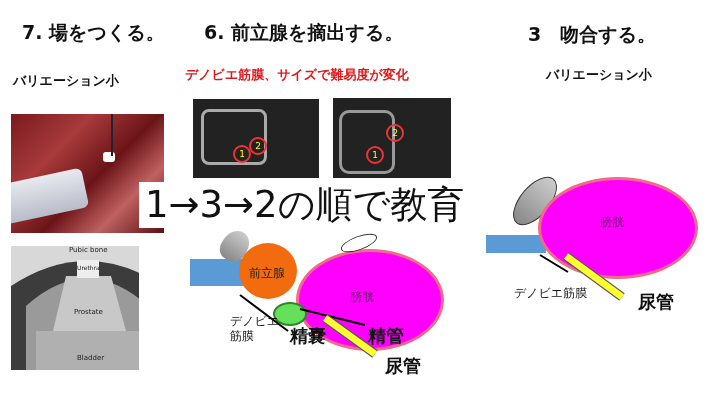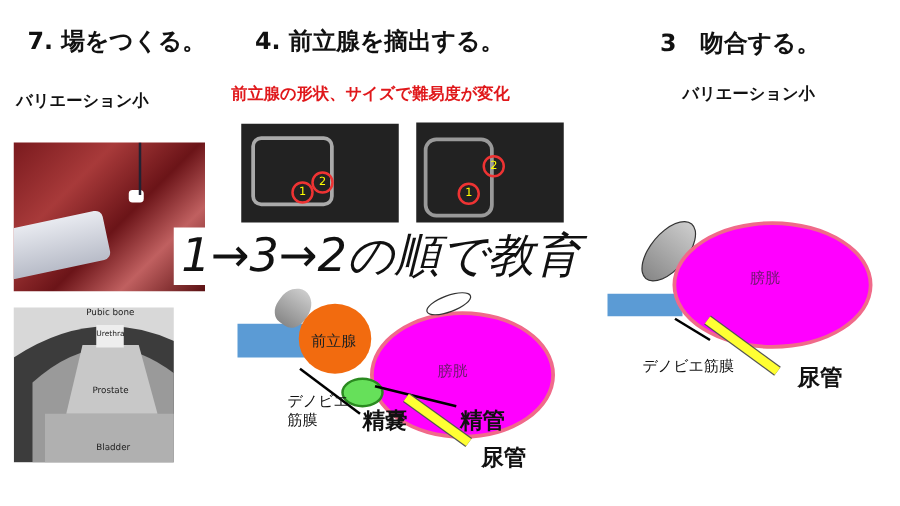--- a/index.html
+++ b/index.html
@@ -11,25 +11,25 @@
   .photo { background:linear-gradient(135deg,#7a1a1e 0%,#a83a3a 30%,#6b1418 55%,#c06060 75%,#5a1012 100%); overflow:hidden; }
   .mri { background:#222; overflow:hidden; }
   .banner { background:#fff; font-size:37px; color:#111; white-space:nowrap; line-height:46px; padding:0 6px; }
   .lbl { font-size:12px; color:#111; white-space:nowrap;text-align:right; }
   .lblb { font-size:18px; font-weight:bold; color:#111; white-space:nowrap; }
 </style>
 </head>
 <body>
 
 <div class="abs h1" style="left:22px;top:20px;">7. 場をつくる。</div>
-<div class="abs h1" style="left:204px;top:20px;">4.  前立腺を摘出する。</div>
+<div class="abs h1" style="left:204px;top:20px;">6.  前立腺を摘出する。</div>
 <div class="abs h1" style="left:528px;top:22px;">3　吻合する。</div>
 
 <div class="abs sub" style="left:13px;top:72px;">バリエーション小</div>
-<div class="abs sub red" style="left:185px;top:66px;">前立腺の形状、サイズで難易度が変化</div>
+<div class="abs sub red" style="left:185px;top:66px;">デノビエ筋膜、サイズで難易度が変化</div>
 <div class="abs sub" style="left:546px;top:66px;">バリエーション小</div>
 
 <div class="abs photo" style="left:11px;top:114px;width:153px;height:119px;">
   <div class="abs" style="left:-10px;top:62px;width:85px;height:40px;background:linear-gradient(#e8eaf0,#b8bcc8);border-radius:6px;transform:rotate(-12deg);"></div>
   <div class="abs" style="left:92px;top:38px;width:12px;height:10px;background:#fff;border-radius:3px;"></div>
   <div class="abs" style="left:100px;top:0;width:2px;height:42px;background:#223;"></div>
 </div>
 
 <div class="abs" style="left:11px;top:246px;width:128px;height:124px;background:#d8d8d8;overflow:hidden;">
   <svg width="152" height="124" viewBox="0 0 152 124">
@@ -81,13 +81,13 @@
 <div class="abs" style="left:538px;top:177px;width:154px;height:96px;background:#ff00ff;border:3px solid #f06a8a;border-radius:50%;"></div>
 <div class="abs lbl" style="left:600px;top:214px;color:#6a1a6a;">膀胱</div>
 <svg class="abs" style="left:480px;top:160px;" width="240" height="150">
   <line x1="60" y1="95" x2="88" y2="112" stroke="#000" stroke-width="2"></line>
   <line x1="86" y1="96" x2="142" y2="137" stroke="#555" stroke-width="9"></line>
   <line x1="86" y1="96" x2="142" y2="137" stroke="#ffff33" stroke-width="7"></line>
 </svg>
 <div class="abs lbl" style="left:514px;top:285px;">デノビエ筋膜</div>
 <div class="abs lblb" style="left:638px;top:290px;">尿管</div>
 
-<div class="abs banner" style="left:139px;top:182px;font-style:italic;">1→3→2の順で教育</div>
+<div class="abs banner" style="left:139px;top:182px;">1→3→2の順で教育</div>
 
 </body></html>

